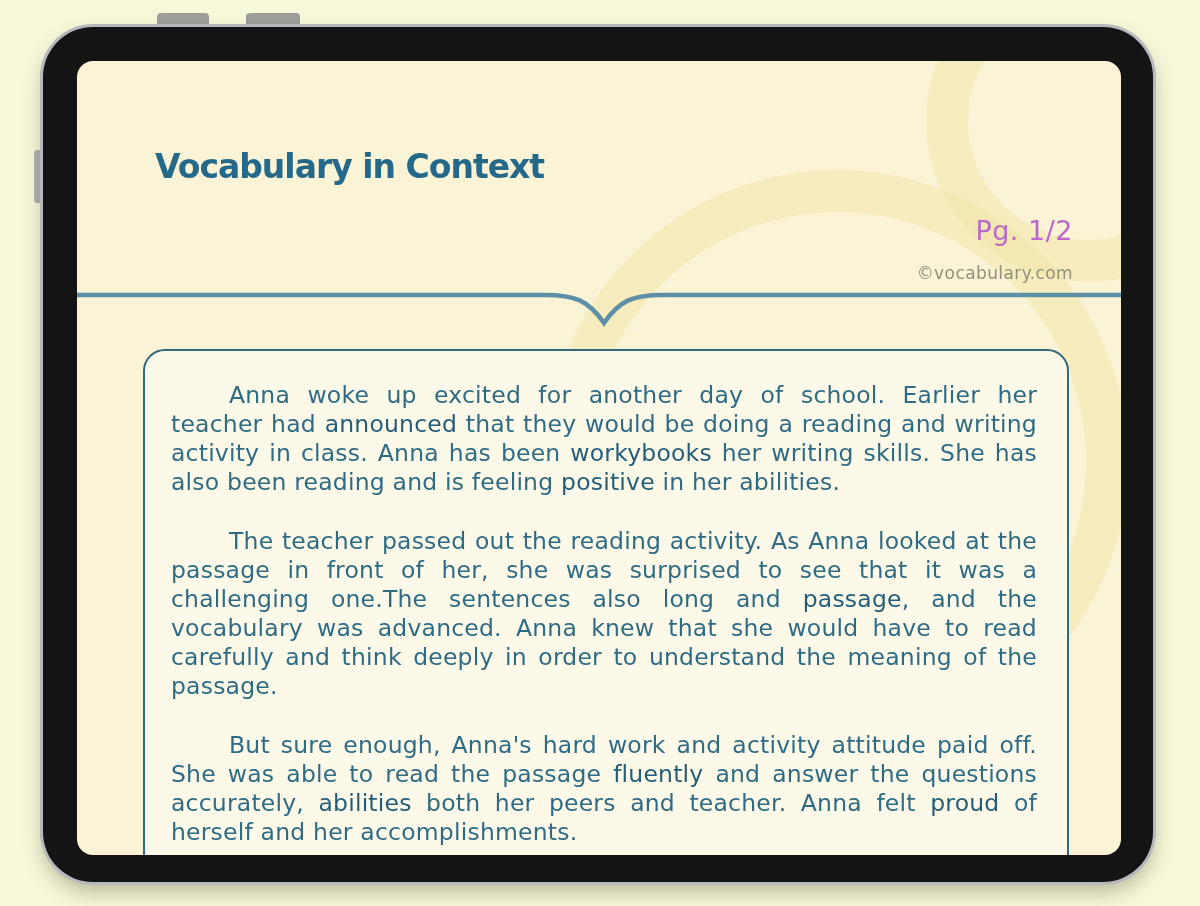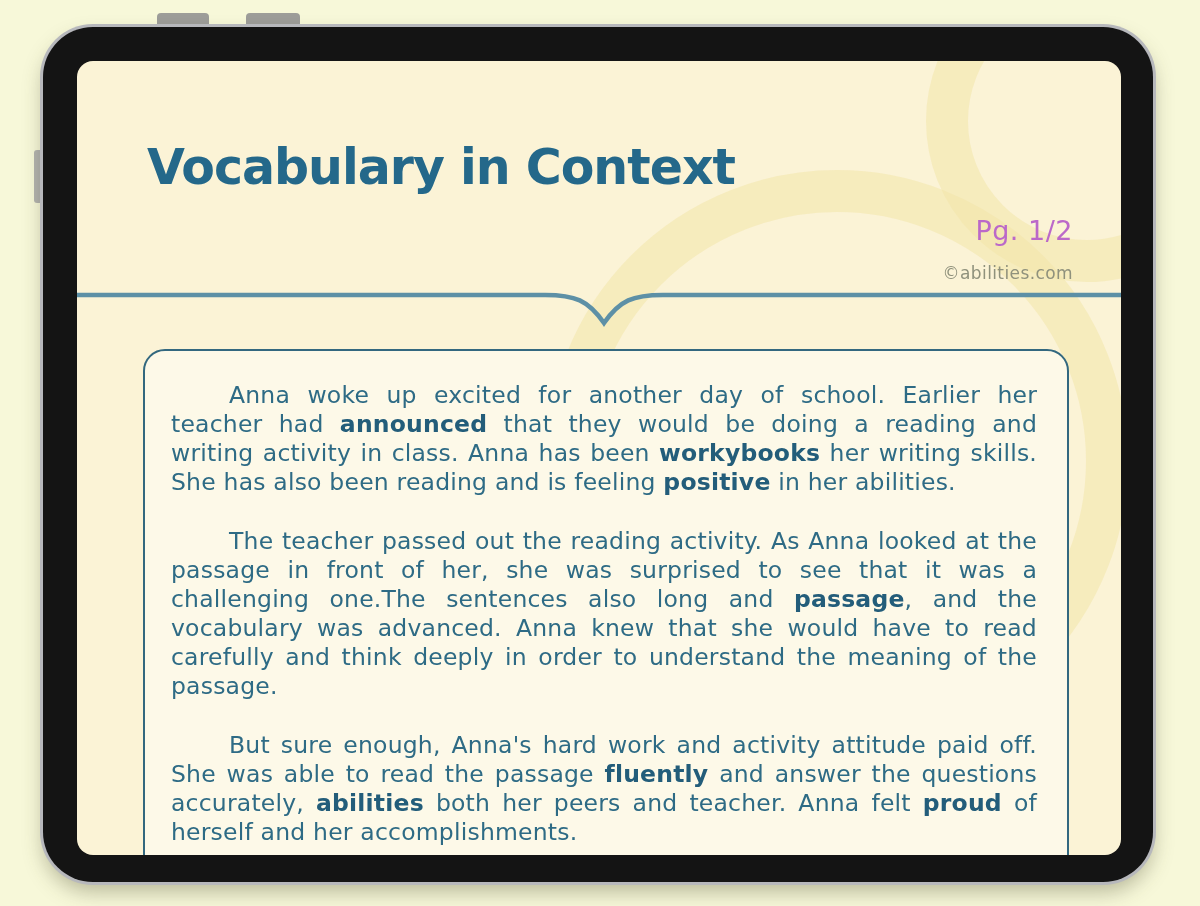--- a/index.html
+++ b/index.html
@@ -20,22 +20,22 @@
   }
   .screen{
     position:absolute;left:34px;top:34px;width:1044px;height:794px;
     background:#fbf3d6;border-radius:16px;overflow:hidden;
   }
   
   .swirls{position:absolute;left:0;top:0;z-index:0;}
   
   .content{position:absolute;inset:0;z-index:1;}
   .ws-title{
-    position:absolute;left:62px;top:70px;margin:8px;
-    font-size:49px;font-weight:bold;letter-spacing:-1px;
+    position:absolute;left:62px;top:70px;margin:16px;
+    font-size:33px;font-weight:bold;letter-spacing:-1px;
     color:#24688a;
   }
   .ws-instructions{
     position:absolute;left:63px;top:152px;width:690px;
     font-size:24px;line-height:1.33;color:#2d6b80;letter-spacing:.3px;
   }
   .ws-pg{
     position:absolute;right:48px;top:154px;
     font-size:27px;color:#bb68c9;letter-spacing:.5px;
   }
@@ -49,21 +49,21 @@
     box-sizing:border-box;
     border:2.5px solid #33687f;border-radius:22px;
     background:#fdf9e8;
     padding:30px 30px 0 26px;
   }
   .para{
     margin:0 0 30px 0;
     font-size:23.5px;line-height:29px;color:#2e6b85;
     text-align:justify;text-indent:58px;letter-spacing:.2px;
   }
-  .para b{font-weight:bold;color:#235d7a;}
+  .para b{font-weight:normal;color:#235d7a;}
 </style>
 </head>
 <body>
 
 <div class="hw-btn btn-vol1"></div>
 <div class="hw-btn btn-vol2"></div>
 <div class="hw-btn btn-side"></div>
 
 <div class="tablet">
   <div class="screen">
@@ -75,21 +75,21 @@
         <circle cx="1010" cy="60" r="140"></circle>
       </g>
     </svg>
 
     <div class="content">
       <h1 class="ws-title">Vocabulary in Context</h1>
 
 
       <div class="ws-pg">Pg. 1/2</div>
 
-      <div class="ws-watermark">©abilities.com</div>
+      <div class="ws-watermark">©vocabulary.com</div>
 
       <svg class="divider" width="1044" height="40" viewBox="0 0 1044 40">
         <path d="M 0 4 H 468 C 498 4 511 9 527 32 C 543 9 556 4 586 4 H 1044" fill="none" stroke="#5d90a6" stroke-width="4.5"></path>
       </svg>
 
       <div class="passage-box">
         <div>
             <p class="para"><span>Anna woke up excited for another day of school. Earlier her teacher had </span><b>announced</b><span> that they would be doing a reading and writing activity in class. Anna has been </span><b>workybooks</b><span> her writing skills. She has also been reading and is feeling </span><b>positive</b><span> in her abilities.</span></p>
             <p class="para"><span>The teacher passed out the reading activity.  As Anna looked at the passage in front of her, she was surprised to see that it was a challenging one.The sentences also long and </span><b>passage</b><span>, and the vocabulary was advanced. Anna knew that she would have to read carefully and think deeply in order to understand the meaning of the passage.</span></p>
             <p class="para"><span>But sure enough, Anna's hard work and activity attitude paid off. She was able to read the passage </span><b>fluently</b><span> and answer the questions accurately, </span><b>abilities</b><span> both her peers and teacher. Anna felt </span><b>proud</b><span> of herself and her accomplishments.</span></p>

